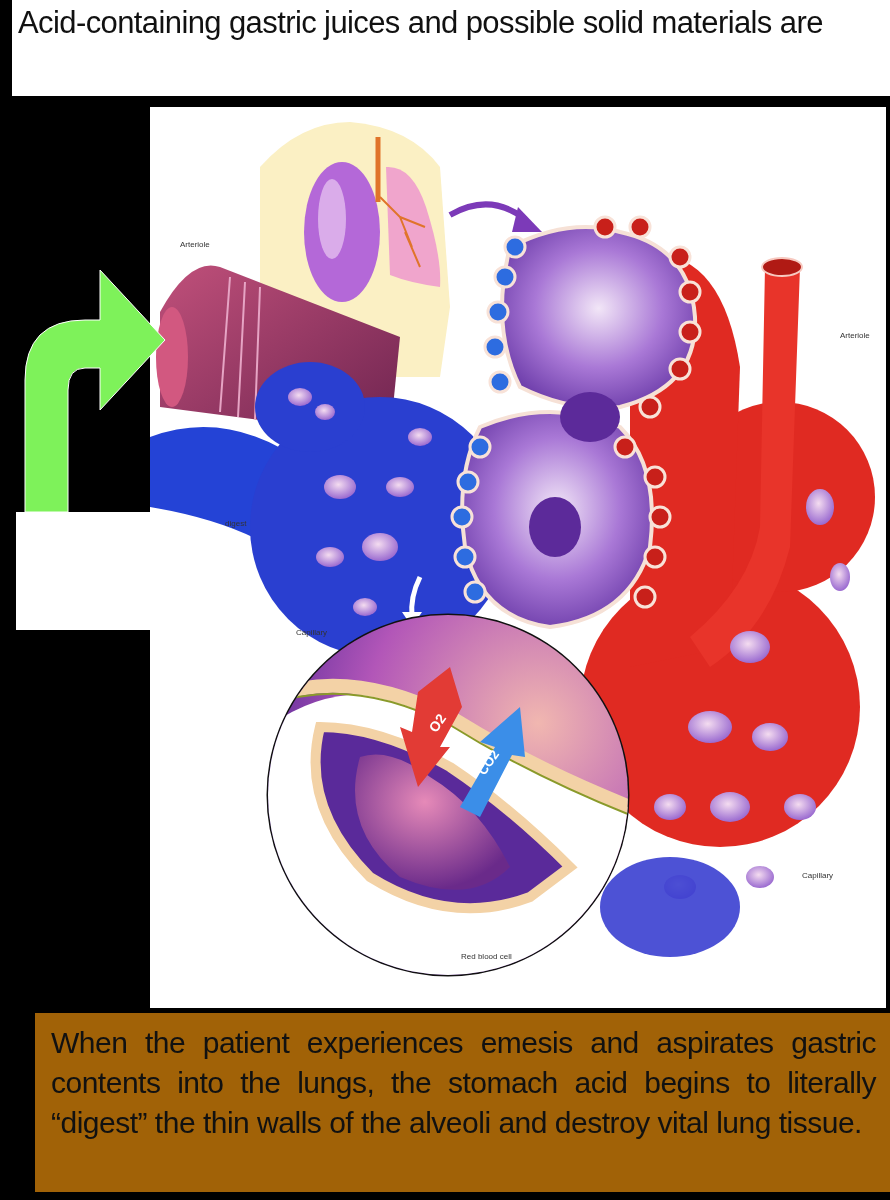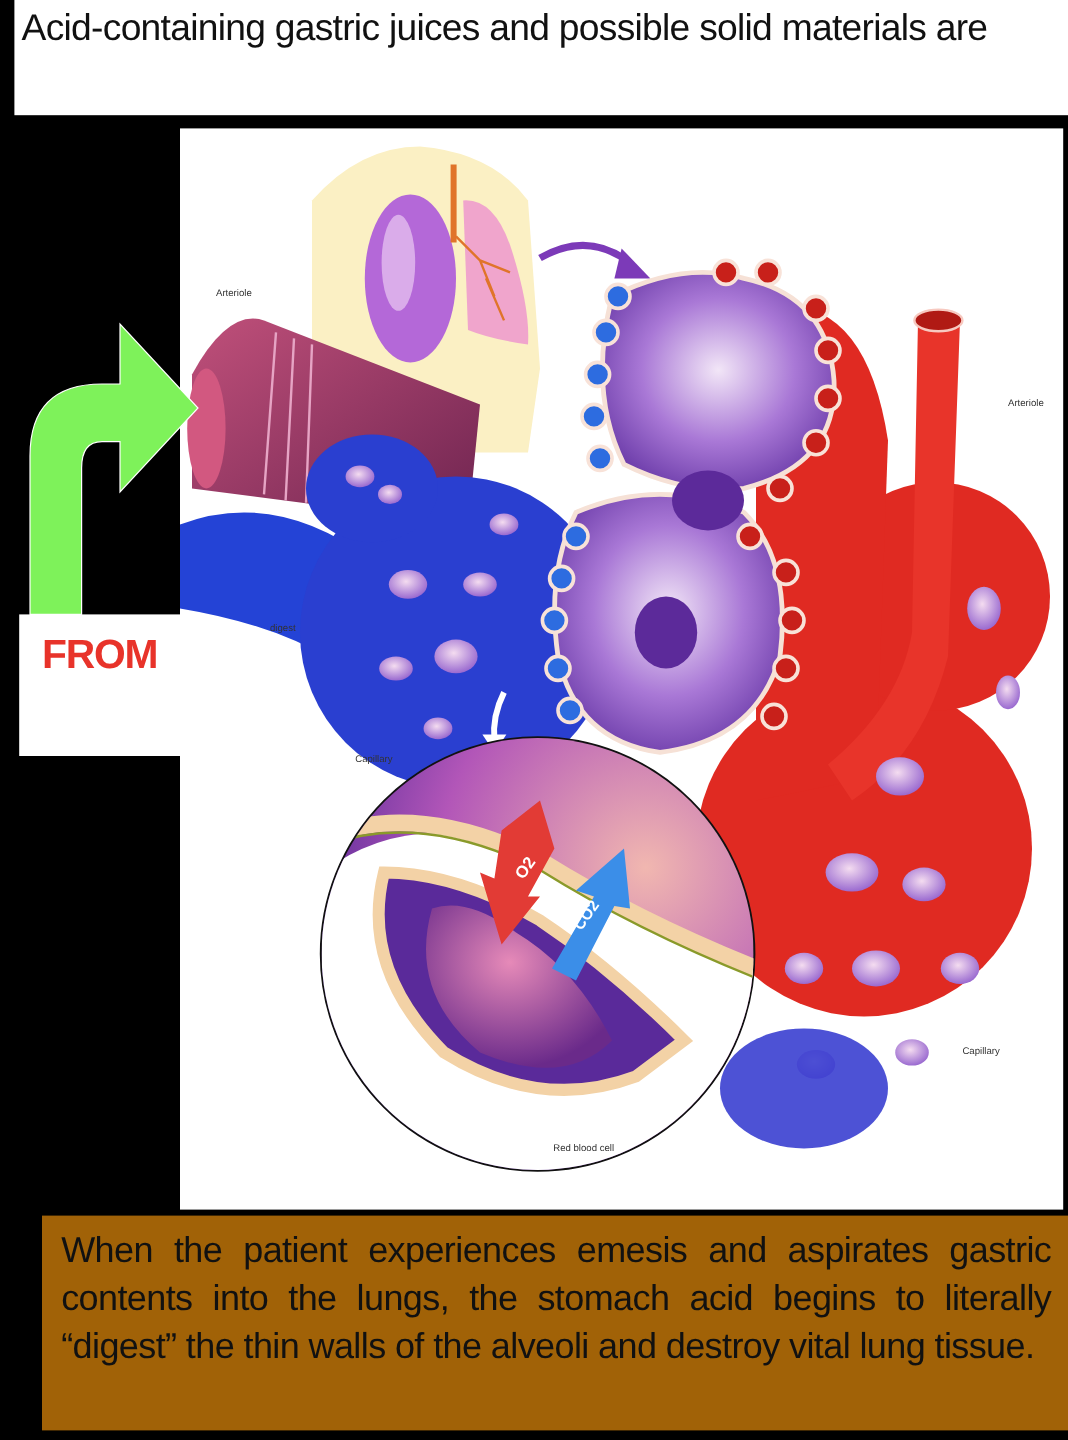--- a/index.html
+++ b/index.html
@@ -184,16 +184,15 @@
   <div class="lbl" style="left:290px;top:845px;margin-left:21px;">Red blood cell</div>
 </div>
 
 <div class="arrow-wrap">
   <svg width="170" height="260" viewBox="0 0 170 260">
     <path d="M25 252 L25 120 Q25 60 85 60 L100 60 L100 10 L165 80 L100 150 L100 108 L85 108 Q68 108 68 130 L68 252 Z" fill="#7ef25a" stroke="#fff" stroke-width="1"></path>
   </svg>
 </div>
 
 <div class="from-box">
-  <span>FROM</span>
 </div>
 
 <div class="caption-bottom">When the patient experiences emesis and aspirates gastric contents into the lungs, the stomach acid begins to literally “digest” the thin walls of the alveoli and destroy vital lung tissue.</div>
 
 </body></html>

